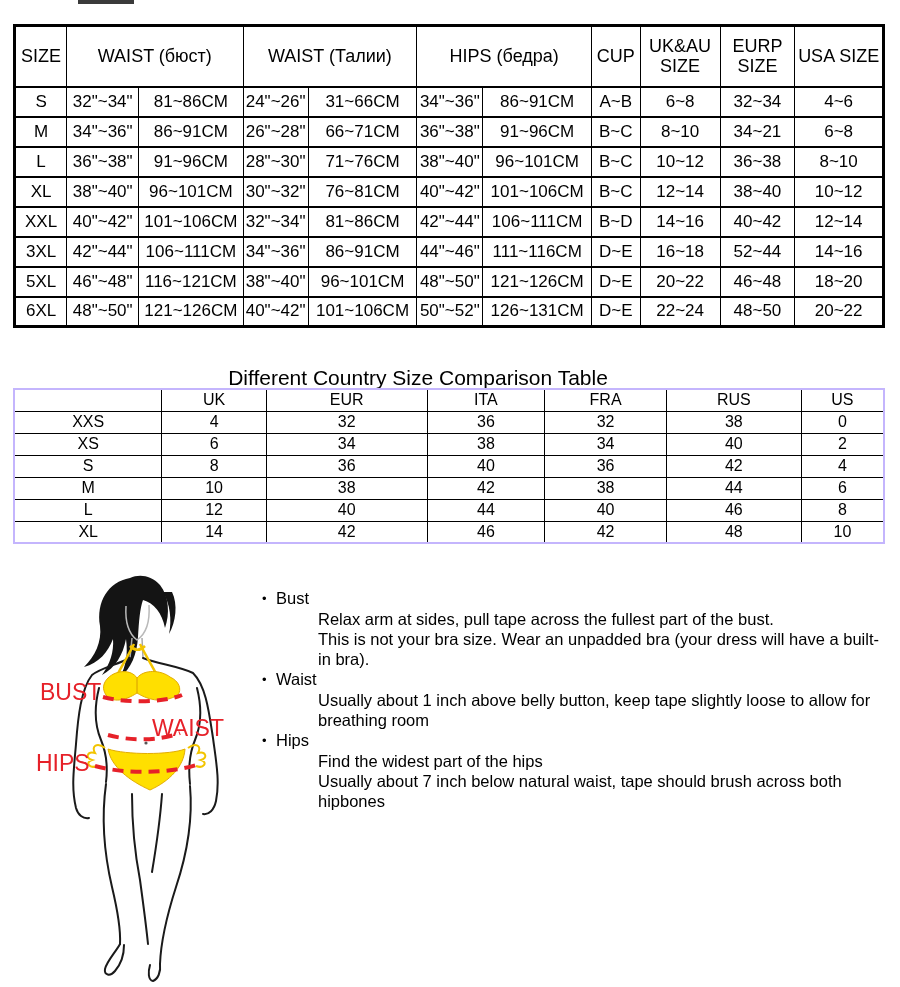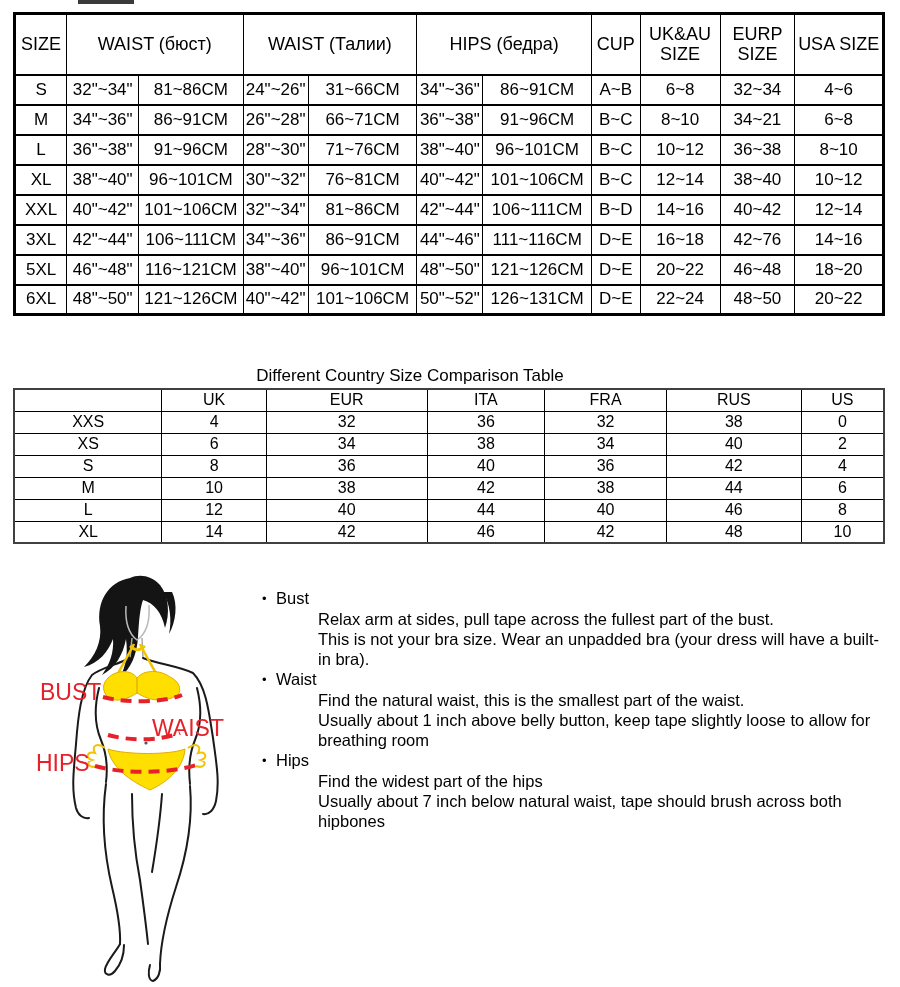--- a/index.html
+++ b/index.html
@@ -11,42 +11,42 @@
     color: #000;
     position: relative;
     overflow: hidden;
   }
   
   .artifact { position:absolute; left:78px; top:0; width:56px; height:4px; background:#3a3a3a; }
 
   
   table { border-collapse: collapse; table-layout: fixed; }
   .size-table {
-    position: absolute; left: 13px; top: 12px; width: 872px;
+    position: absolute; left: 13px; top: 24px; width: 872px;
     border: 3px solid #000;
     font-size: 17px;
   }
   .size-table th, .size-table td {
     border: 1px solid #000;
     border-top-width: 2px; border-bottom-width: 2px;
     text-align: center; vertical-align: middle;
     font-weight: 400; padding: 0 2px;
     white-space: nowrap; overflow: hidden;
   }
   .size-table th { height: 61px; font-size: 18px; white-space: normal; line-height: 1.15; }
   .size-table td { height: 30px; }
 
   
   .cmp-title {
-    position: absolute; left: 0; top: 366px; width: 820px;
-    text-align: center; font-size: 17px;
+    position: absolute; left: 8px; top: 366px; width: 820px;
+    text-align: center; font-size: 21px;
   }
   .cmp-table {
     position: absolute; left: 13px; top: 388px; width: 872px;
-    border: 2px solid #404040;
+    border: 2px solid #c4b5fd;
     font-size: 16px;
   }
   .cmp-table th, .cmp-table td {
     border: 1px solid #000;
     text-align: center; vertical-align: middle;
     font-weight: 400; padding: 0 2px; height: 22px;
   }
 
   
   .figure-wrap { position: absolute; left: 12px; top: 572px; width: 240px; height: 412px; }
@@ -158,21 +158,21 @@
       <tr>
         <td>3XL</td>
         <td>42"~44"</td>
         <td>106~111CM</td>
         <td>34"~36"</td>
         <td>86~91CM</td>
         <td>44"~46"</td>
         <td>111~116CM</td>
         <td>D~E</td>
         <td>16~18</td>
-        <td>42~76</td>
+        <td>52~44</td>
         <td>14~16</td>
       </tr>
       <tr>
         <td>5XL</td>
         <td>46"~48"</td>
         <td>116~121CM</td>
         <td>38"~40"</td>
         <td>96~101CM</td>
         <td>48"~50"</td>
         <td>121~126CM</td>
@@ -328,21 +328,20 @@
 </div>
 
 <div class="guide-text">
     <div class="guide-section">
       <div class="sec-head"><span class="bullet">•</span><span>Bust</span></div>
       <div class="line">Relax arm at sides, pull tape across the fullest part of the bust.</div>
       <div class="line">This is not your bra size. Wear an unpadded bra (your dress will have a built-in bra).</div>
     </div>
     <div class="guide-section">
       <div class="sec-head"><span class="bullet">•</span><span>Waist</span></div>
-      <div class="line">Find the natural waist, this is the smallest part of the waist.</div>
       <div class="line">Usually about 1 inch above belly button, keep tape slightly loose to allow for breathing room</div>
     </div>
     <div class="guide-section">
       <div class="sec-head"><span class="bullet">•</span><span>Hips</span></div>
       <div class="line">Find the widest part of the hips</div>
       <div class="line">Usually about 7 inch below natural waist, tape should brush across both hipbones</div>
     </div>
   </div>
 
 </body></html>

